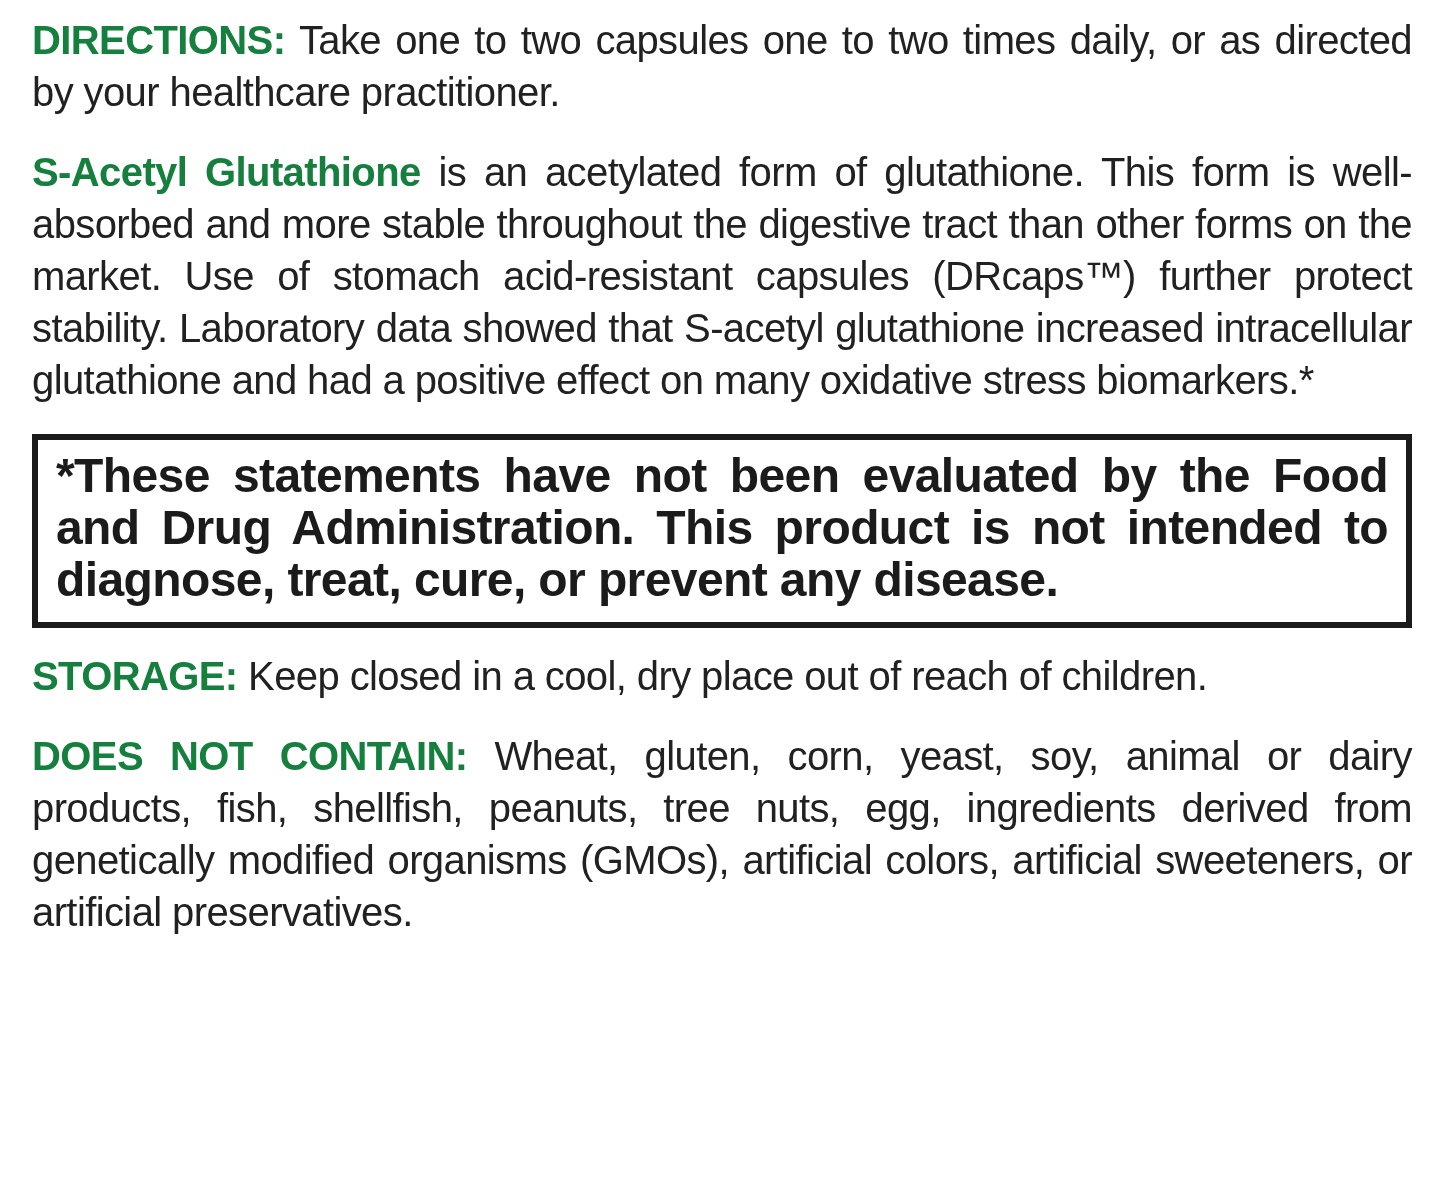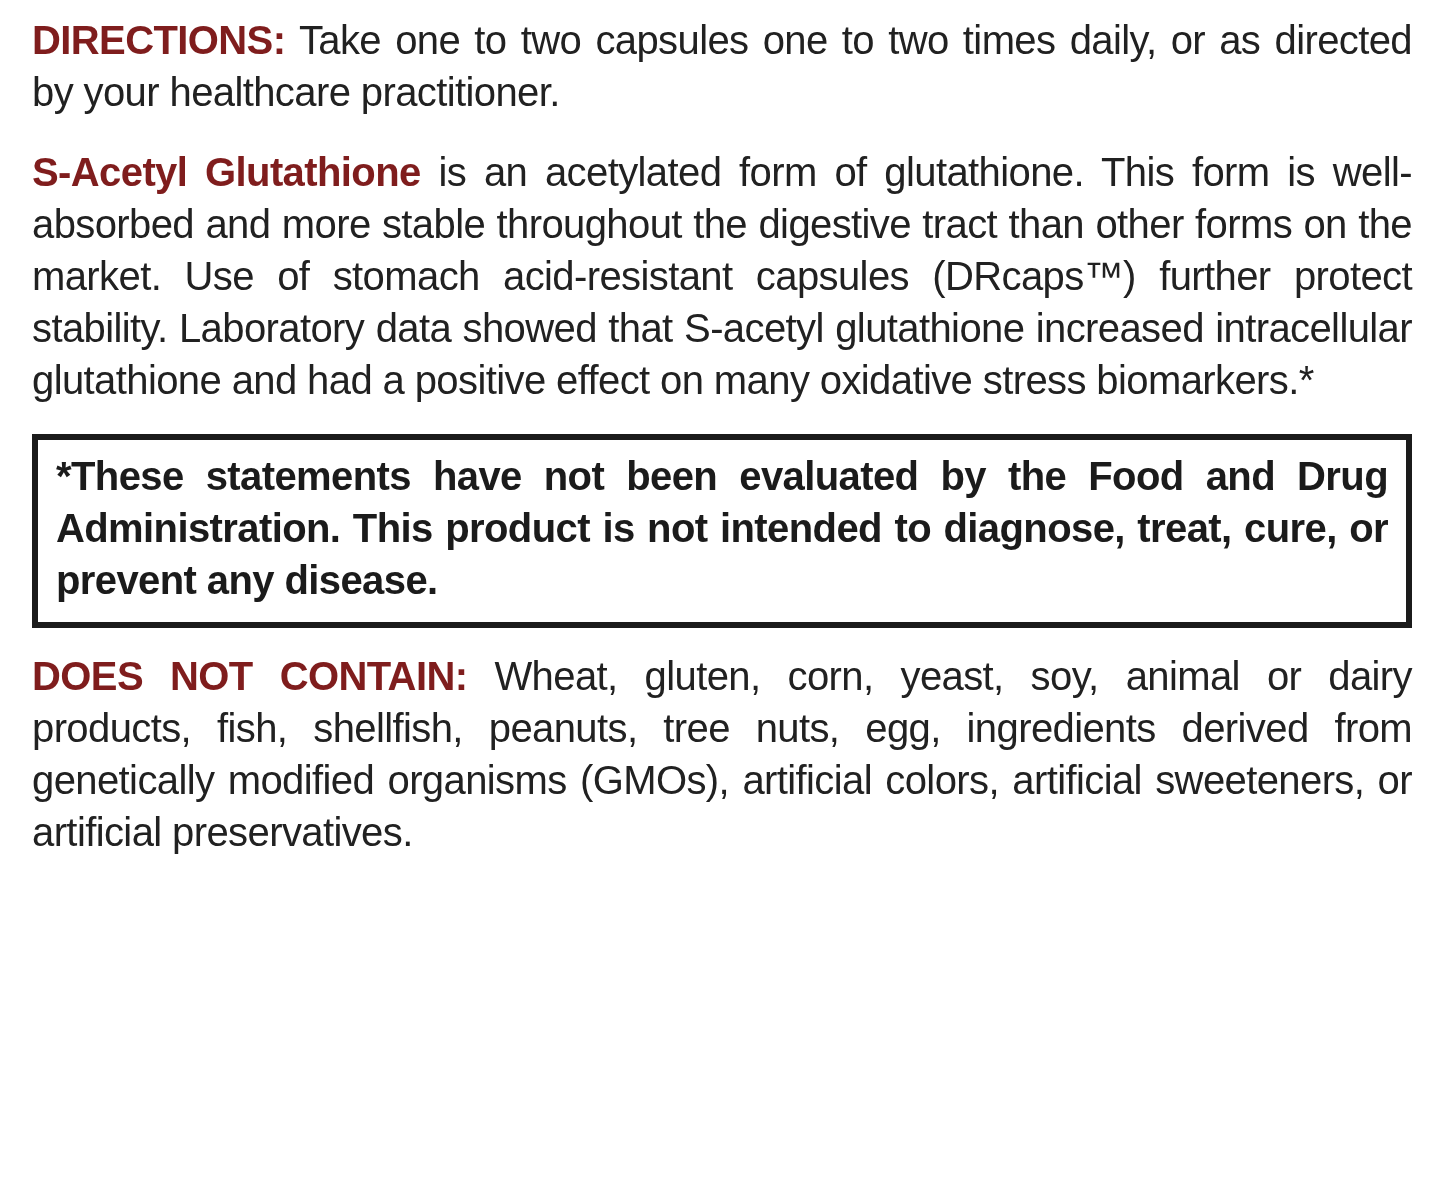--- a/index.html
+++ b/index.html
@@ -24,32 +24,32 @@
   }
   .para {
     font-size: 40px;
     line-height: 52px;
     letter-spacing: -0.6px;
     text-align: justify;
     margin: 0 0 28px 0;
     color: #212121;
   }
   .lead {
-    color: #7f1d1d;
+    color: #15803d;
     font-weight: bold;
   }
   .fda-box {
     box-sizing: border-box;
     border: 6px solid #1b1b1b;
     padding: 10px 18px 16px 18px;
     margin: 0 0 22px 0;
     background: #ffffff;
   }
   .box-text {
-    font-size: 40px;
+    font-size: 48px;
     line-height: 52px;
     letter-spacing: -0.6px;
     font-weight: bold;
     text-align: justify;
     margin: 0;
     color: #1b1b1b;
   }
   .para:last-child {
     margin-bottom: 8px;
   }
@@ -61,16 +61,17 @@
 
   <p class="para"><span class="lead">DIRECTIONS:</span> <span>Take one to two capsules one to two times daily, or as directed by your healthcare practitioner.</span></p>
 
 
   <p class="para"><span class="lead">S-Acetyl Glutathione</span> <span>is an acetylated form of glutathione. This form is well-absorbed and more stable throughout the digestive tract than other forms on the market. Use of stomach acid-resistant capsules (DRcaps™) further protect stability. Laboratory data showed that S-acetyl glutathione increased intracellular glutathione and had a positive effect on many oxidative stress biomarkers.*</span></p>
 
   <div class="fda-box">
     <p class="box-text">*These statements have not been evaluated by the Food and Drug Administration. This product is not intended to diagnose, treat, cure, or prevent any disease.</p>
   </div>
 
+  <p class="para"><span class="lead">STORAGE:</span> <span>Keep closed in a cool, dry place out of reach of children.</span></p>
 
   <p class="para"><span class="lead">DOES NOT CONTAIN:</span> <span>Wheat, gluten, corn, yeast, soy, animal or dairy products, fish, shellfish, peanuts, tree nuts, egg, ingredients derived from genetically modified organisms (GMOs), artificial colors, artificial sweeteners, or artificial preservatives.</span></p>
 
 </div>
 
 </body></html>

